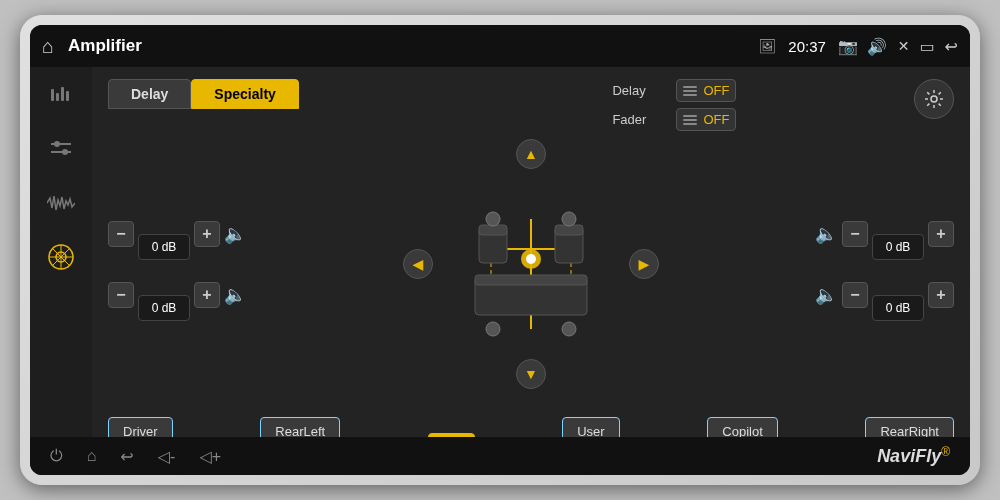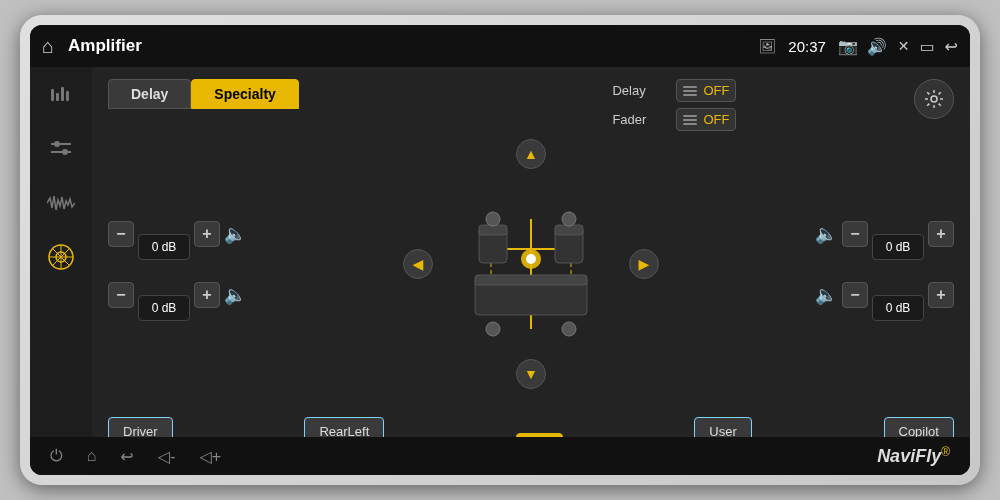--- a/index.html
+++ b/index.html
@@ -484,20 +484,21 @@
             </div>
           </div>
         </div>
 
         <div class="bottom-buttons">
           <button class="zone-btn">Driver</button>
           <button class="zone-btn">RearLeft</button>
           <button class="zone-btn active">All</button>
           <button class="zone-btn">User</button>
           <button class="zone-btn">Copilot</button>
+          <button class="zone-btn">RearRight</button>
         </div>
 
       </div>
     </div>
 
     <div class="bottom-bar">
       <div class="bottom-icons">
         <span class="bottom-icon">⏻</span>
         <span class="bottom-icon">⌂</span>
         <span class="bottom-icon">↩</span>

